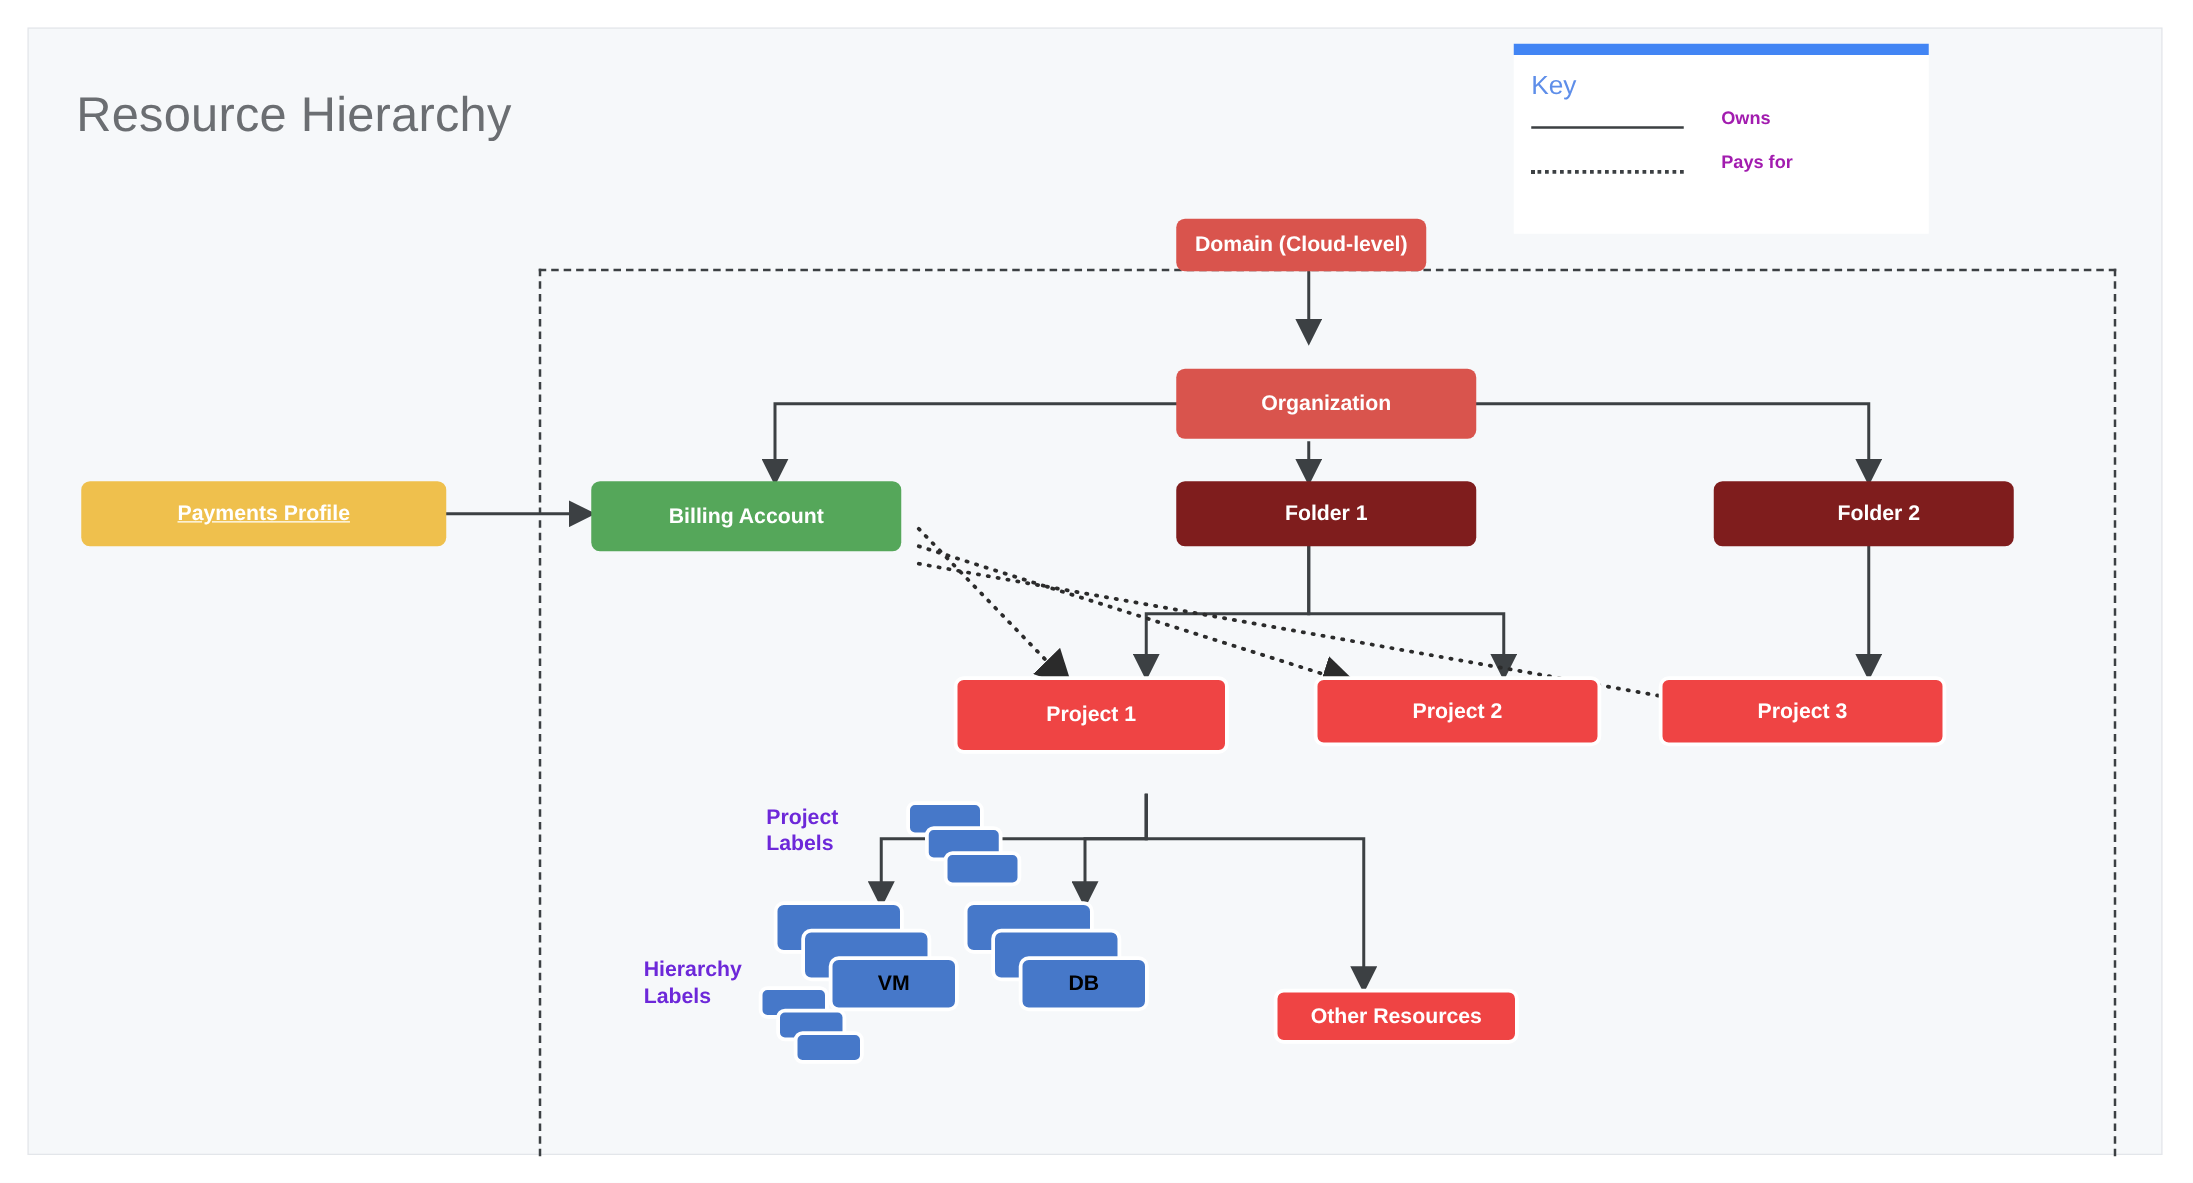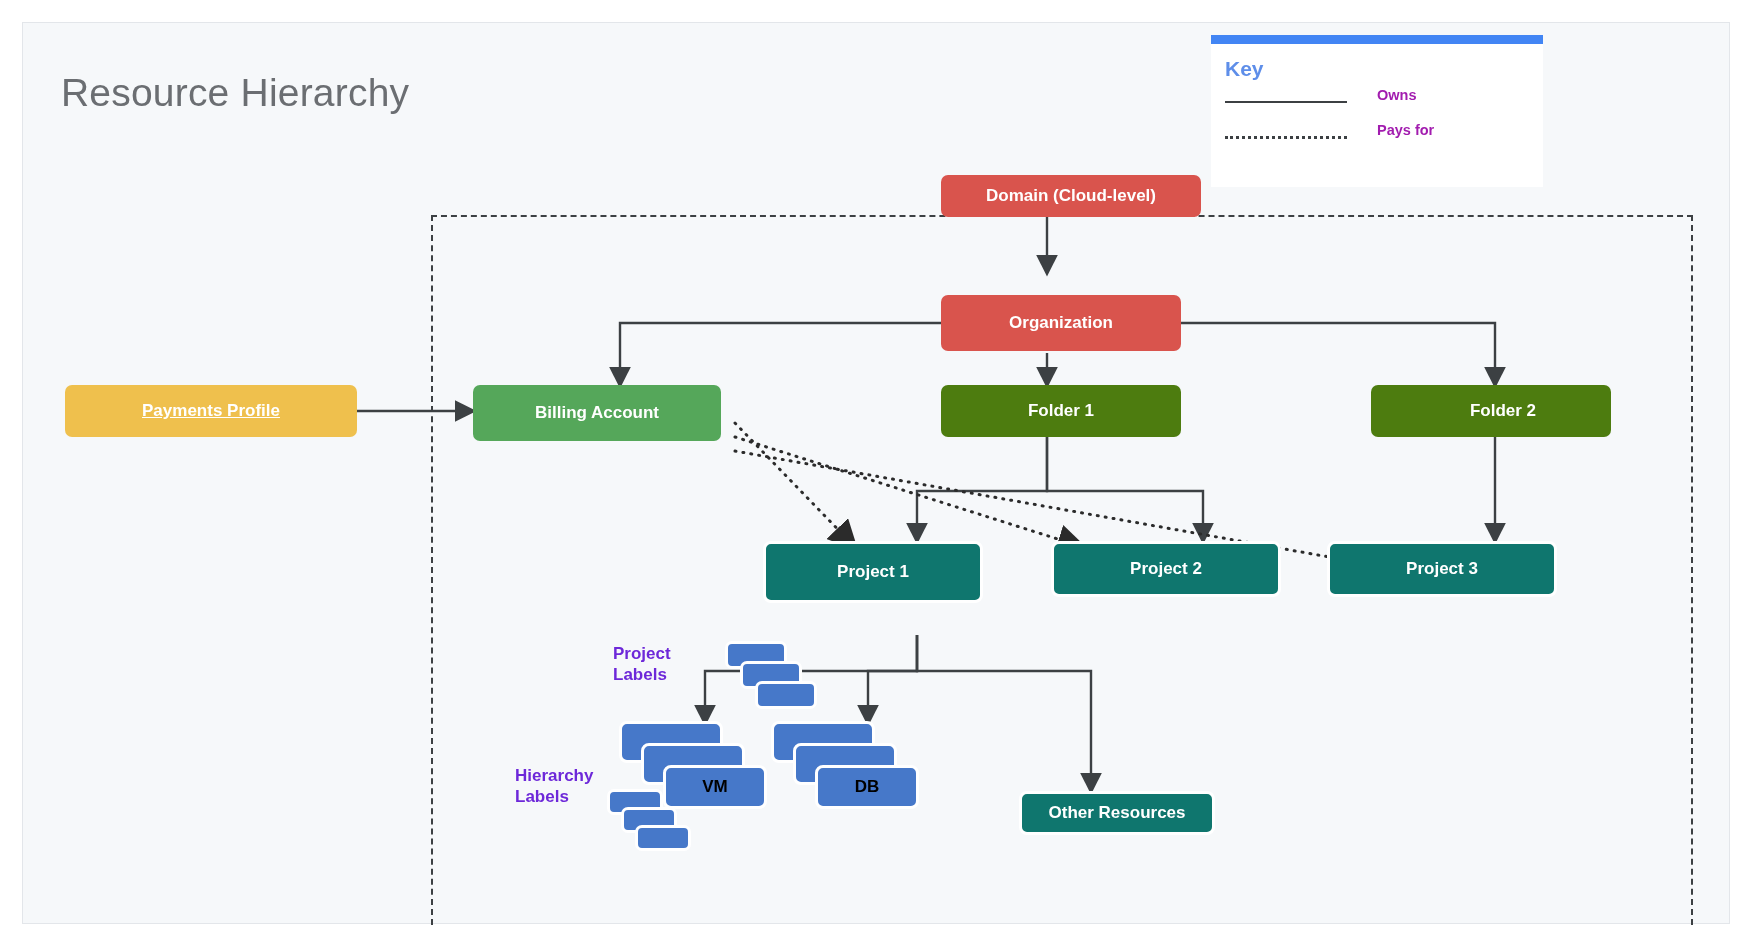--- a/index.html
+++ b/index.html
@@ -16,21 +16,21 @@
     white-space:nowrap;
   }
 
   
   #key{
     position:absolute;left:1188px;top:12px;width:332px;height:152px;
     background:#ffffff;box-sizing:border-box;
   }
   #key .bar{position:absolute;left:0;top:0;width:100%;height:9px;background:#4285f4;}
   #key .ktitle{
-    position:absolute;left:14px;top:22px;font-size:21px;font-weight:bold;color:#5e8ee9;
+    position:absolute;left:14px;top:22px;font-size:21px;font-weight:normal;color:#5e8ee9;
   }
   .krow{position:absolute;left:14px;width:306px;height:34px;}
   .krow .sample{position:absolute;left:0;top:14px;width:122px;height:0;}
   .krow .klabel{
     position:absolute;left:152px;top:0;width:150px;
     font-size:14.5px;font-weight:bold;color:#a21caf;line-height:17px;
   }
   .s-solid{border-top:2.4px solid #3c4043;}
   .s-dot{border-top:3px dotted #3c4043;}
   .s-dash{border-top:2.4px dashed #3c4043;}
@@ -47,22 +47,22 @@
   
   .node{
     position:absolute;box-sizing:border-box;border-radius:7px;
     display:flex;align-items:center;justify-content:center;
     color:#ffffff;font-weight:bold;font-size:17px;text-align:center;
     line-height:20px;z-index:6;
   }
   .node.red{background:#d9544d;}
   .node.green{background:#55a75a;}
   .node.yellow{background:#efc04d;}
-  .node.blue{background:#4d7c0f;}
-  .node.proj{background:#0f766e;}
+  .node.blue{background:#7f1d1d;}
+  .node.proj{background:#ef4444;}
   .node.outline{border:3px solid #ffffff;border-radius:8px;}
 
   
   .chip{
     position:absolute;background:#4678c9;border:3px solid #ffffff;
     border-radius:7px;box-sizing:border-box;z-index:7;
   }
   .card{
     position:absolute;background:#4678c9;border:3px solid #ffffff;
     border-radius:8px;box-sizing:border-box;z-index:7;
@@ -124,21 +124,21 @@
 
     <path d="M 712 400 L 832 524" stroke="#2b2b2b" stroke-width="3" stroke-dasharray="1 7" stroke-linecap="round" fill="none" marker-end="url(#ahs)"></path>
     <path d="M 712 414 L 1060 524" stroke="#2b2b2b" stroke-width="3" stroke-dasharray="1 7" stroke-linecap="round" fill="none" marker-end="url(#ahs)"></path>
     <path d="M 712 428 L 1340 540" stroke="#2b2b2b" stroke-width="3" stroke-dasharray="1 7" stroke-linecap="round" fill="none" marker-end="url(#ahs)"></path>
 
     <path d="M 894 612 L 894 648 L 682 648 L 682 700" stroke="#3c4043" stroke-width="2.4" fill="none" marker-end="url(#ah)"></path>
     <path d="M 894 612 L 894 648 L 845 648 L 845 700" stroke="#3c4043" stroke-width="2.4" fill="none" marker-end="url(#ah)"></path>
     <path d="M 894 612 L 894 648 L 1068 648 L 1068 768" stroke="#3c4043" stroke-width="2.4" fill="none" marker-end="url(#ah)"></path>
   </svg>
 
-  <div class="node red" style="left:918px;top:152px;width:260px;height:42px;">Domain (Cloud-level)</div>
+  <div class="node red" style="left:918px;top:152px;width:200px;height:42px;">Domain (Cloud-level)</div>
 
   <div class="node red" style="left:918px;top:272px;width:240px;height:56px;">Organization</div>
 
   <div class="node yellow" style="left:42px;top:362px;width:292px;height:52px;text-decoration:underline;">Payments Profile</div>
 
   <div class="node green" style="left:450px;top:362px;width:248px;height:56px;">Billing Account</div>
 
   <div class="node blue" style="left:918px;top:362px;width:240px;height:52px;">Folder 1</div>
 
   <div class="node blue" style="left:1348px;top:362px;width:240px;height:52px;padding-left:24px;">Folder 2</div>

